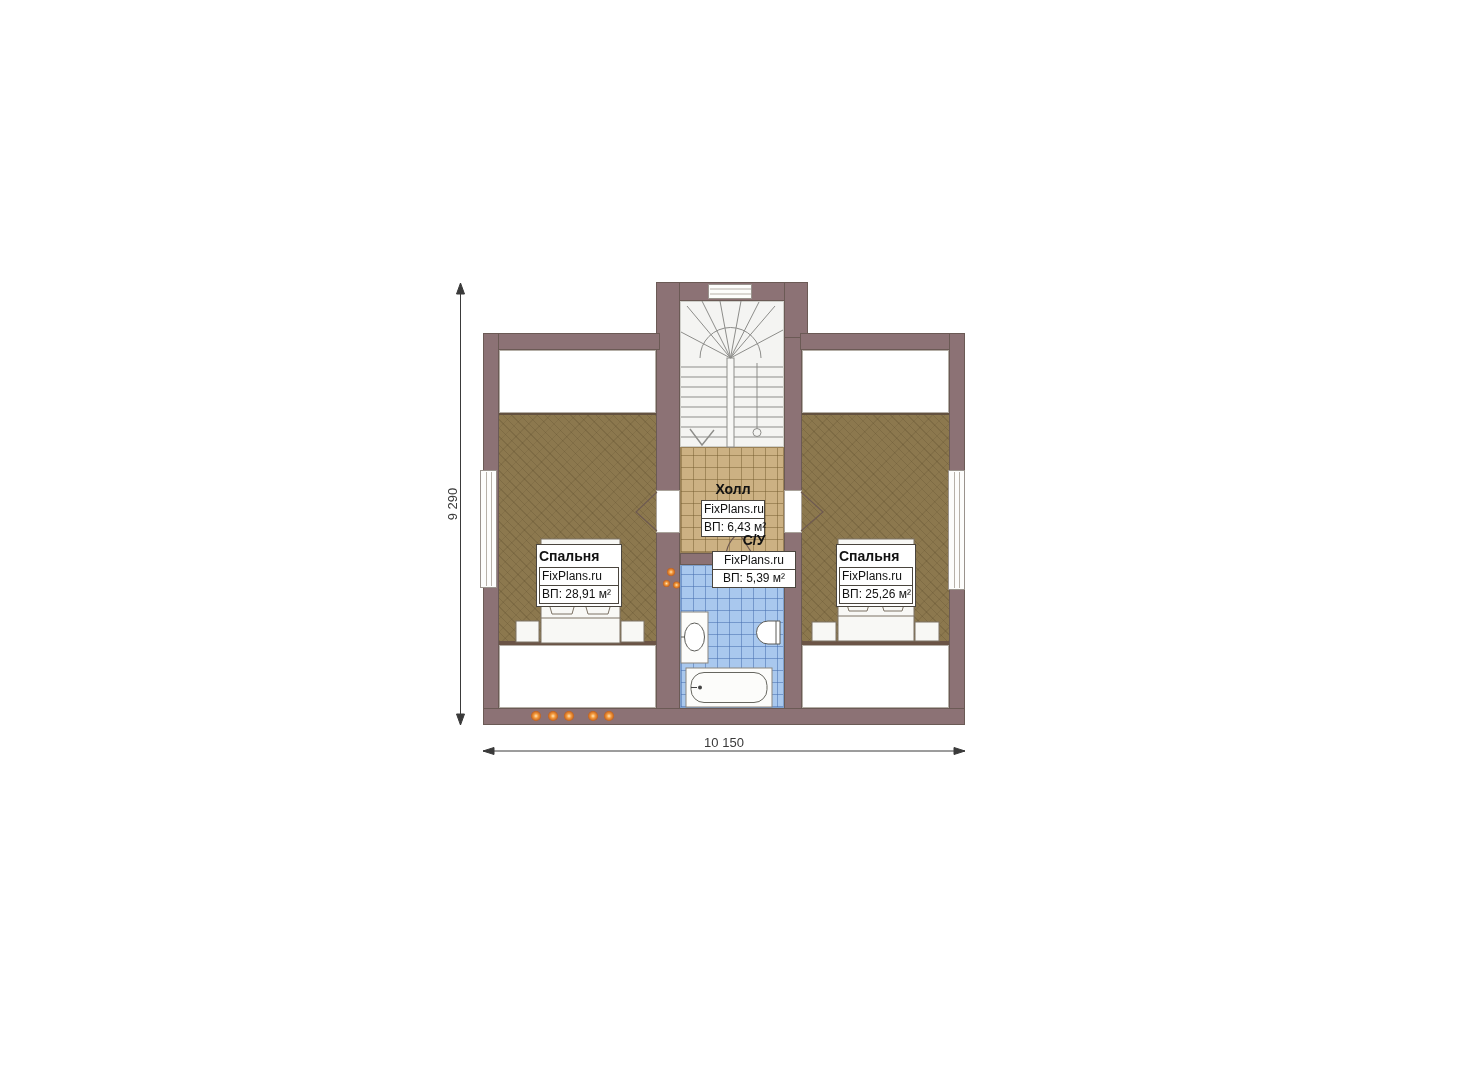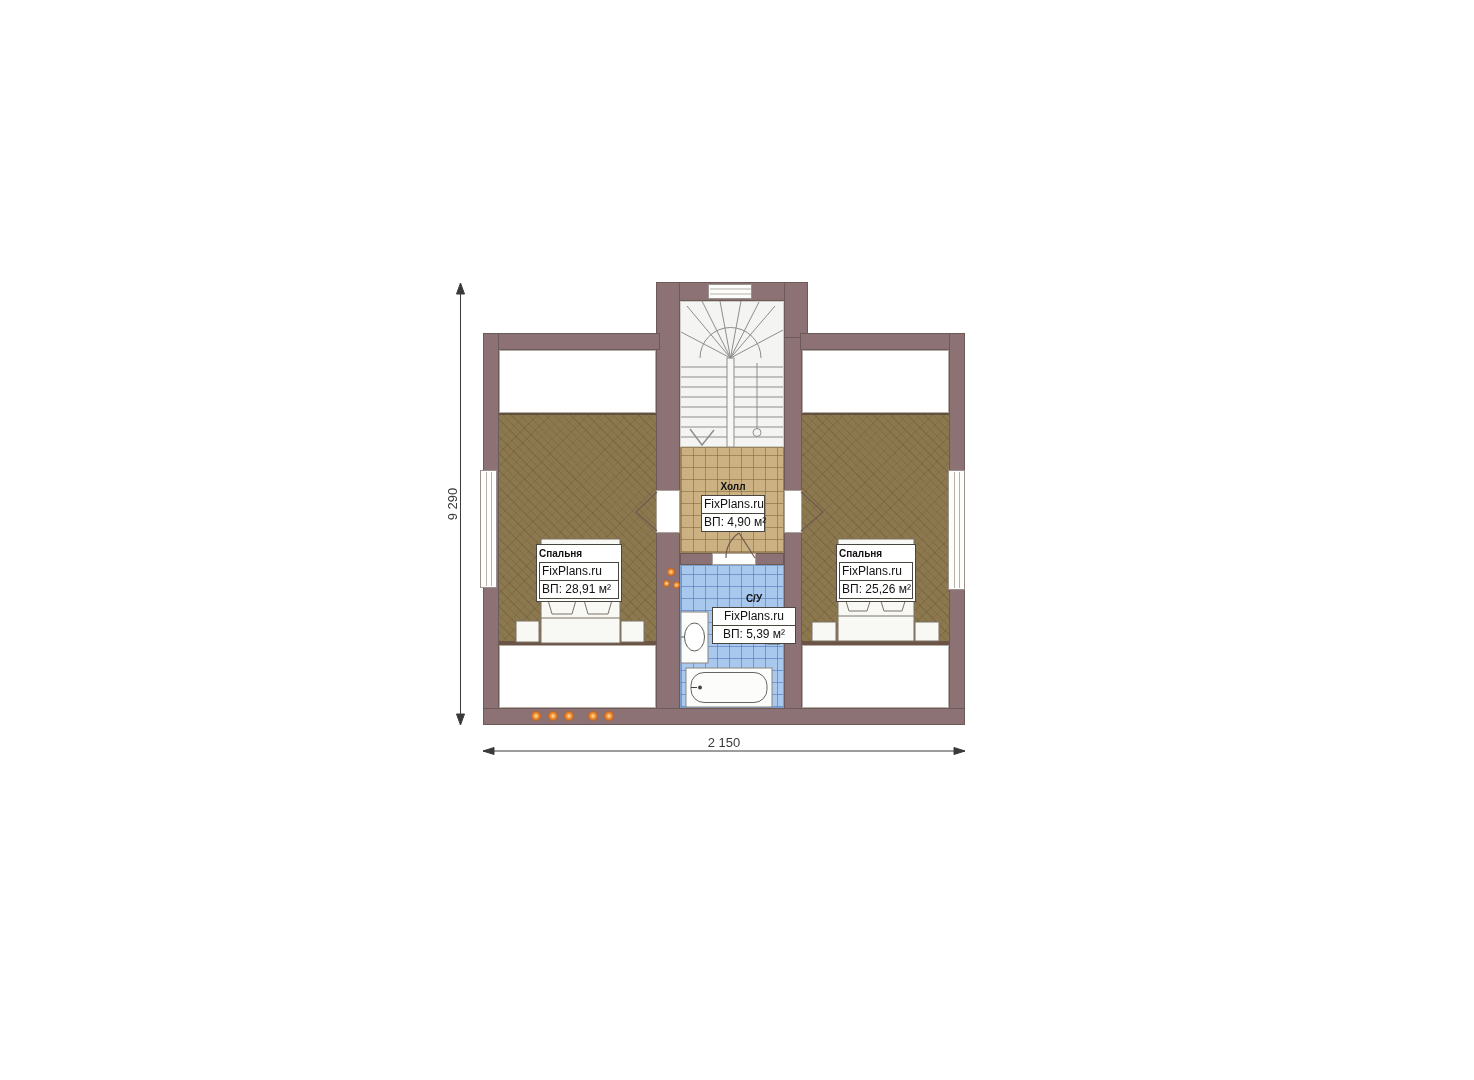--- a/index.html
+++ b/index.html
@@ -74,21 +74,21 @@
     border: 1px solid #4a453e;
     padding: 2px;
     text-align: left;
   }
   .float-label {
     position: absolute;
     text-align: center;
   }
   .room-name {
     font-weight: 700;
-    font-size: 10px;
+    font-size: 14px;
     line-height: 1.2;
     padding: 1px 0 2px 0;
     color: #111;
     white-space: nowrap;
   }
   .inner-box {
     background: #ffffff;
     border: 1px solid #4a453e;
   }
   .inner-row {
@@ -283,28 +283,28 @@
     <div class="inner-box">
       <div class="inner-row">FixPlans.ru</div>
       <div class="inner-row">ВП: 25,26 м²</div>
     </div>
   </div>
 
   <div class="float-label" style="left:701px;top:480px;width:64px">
     <div class="room-name">Холл</div>
     <div class="inner-box">
       <div class="inner-row">FixPlans.ru</div>
-      <div class="inner-row">ВП: 4,90 м²</div>
+      <div class="inner-row">ВП: 6,43 м²</div>
     </div>
   </div>
 
-  <div class="float-label" style="left:712px;top:592px;width:84px">
+  <div class="float-label" style="left:712px;top:531px;width:84px">
     <div class="room-name">С/У</div>
     <div class="inner-box">
       <div class="inner-row">FixPlans.ru</div>
       <div class="inner-row">ВП: 5,39 м²</div>
     </div>
   </div>
 
   <div class="dim-text dim-v">9 290</div>
-  <div class="dim-text dim-h">2 150</div>
+  <div class="dim-text dim-h">10 150</div>
 
 </div>
 
 </body></html>

